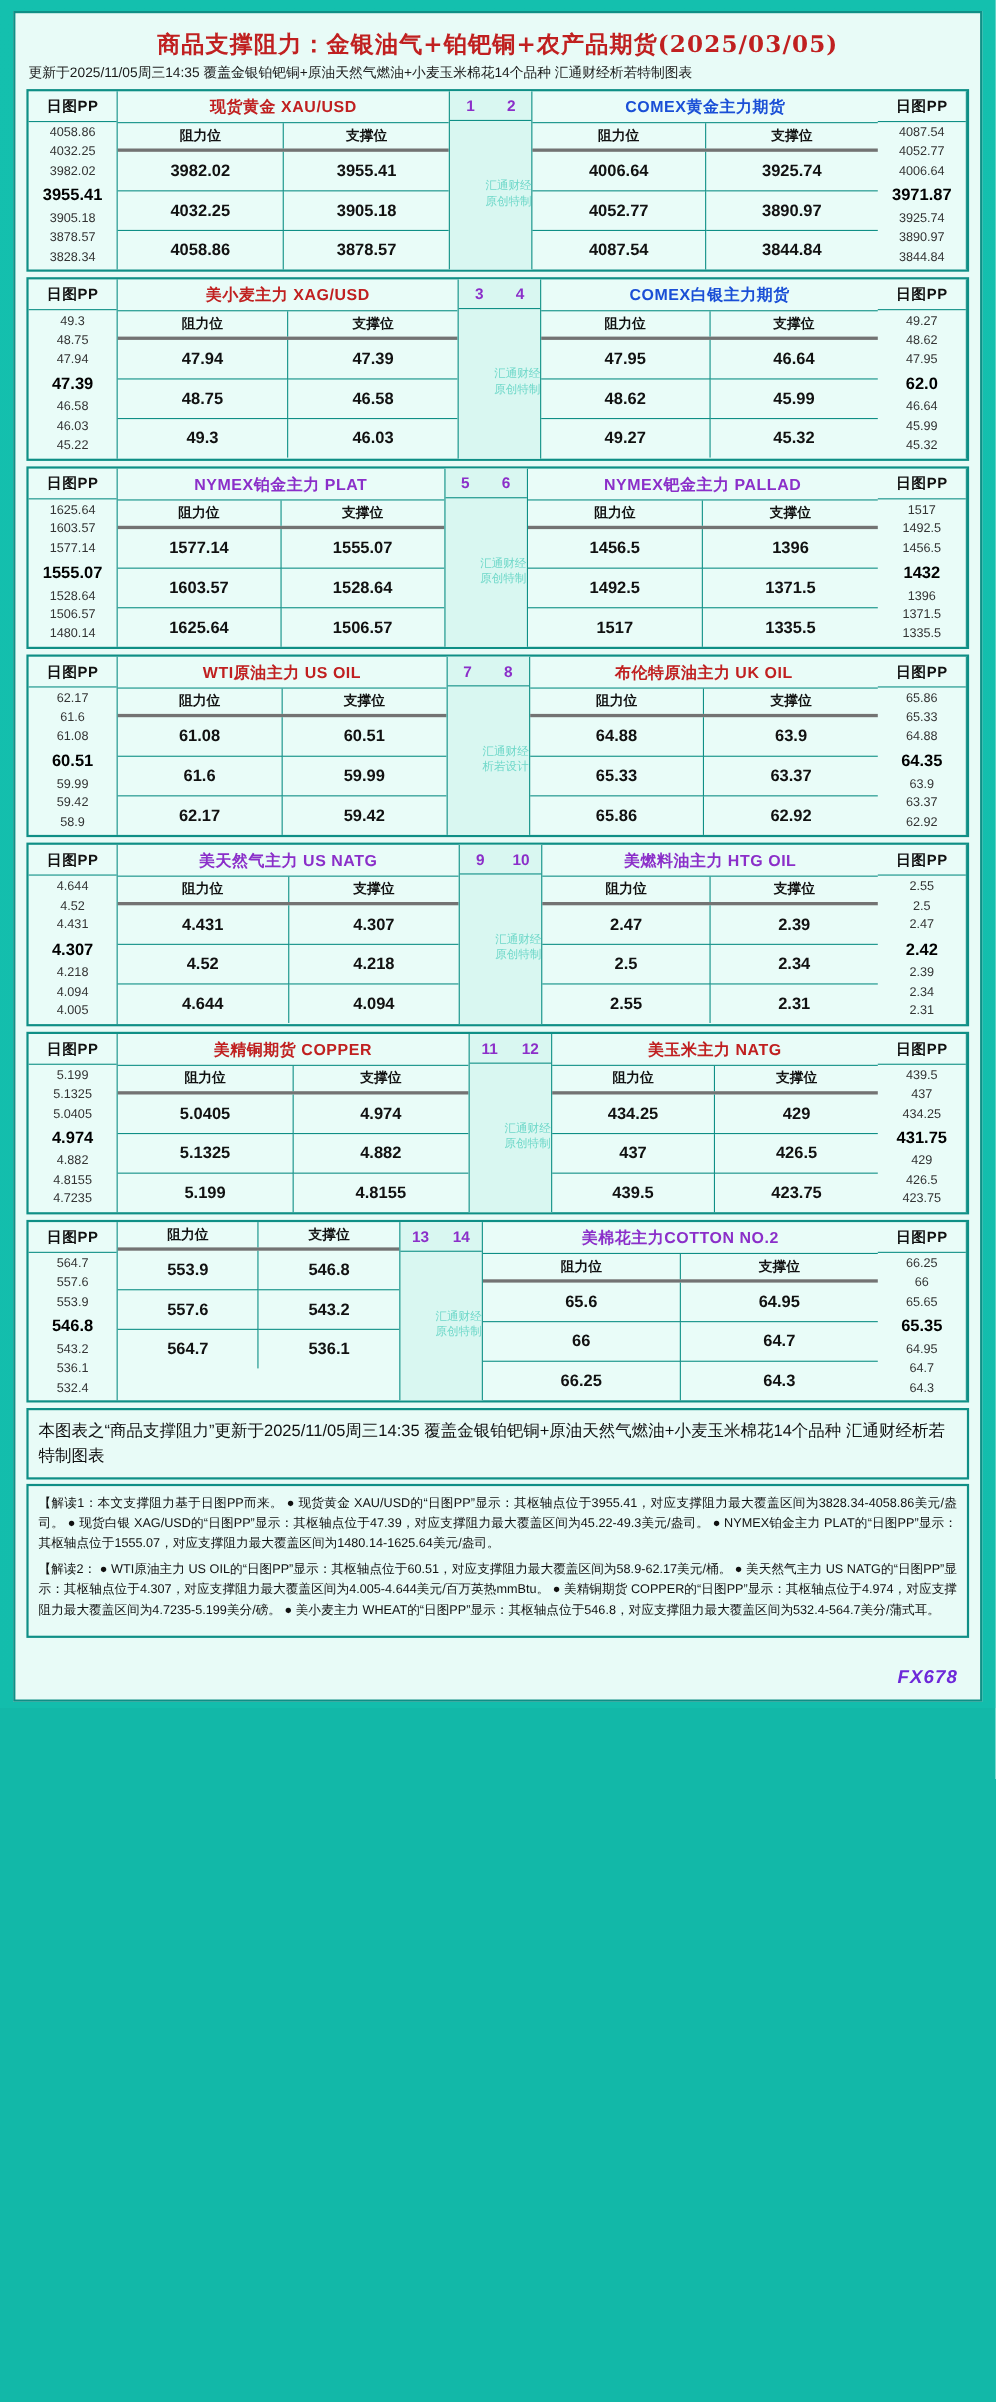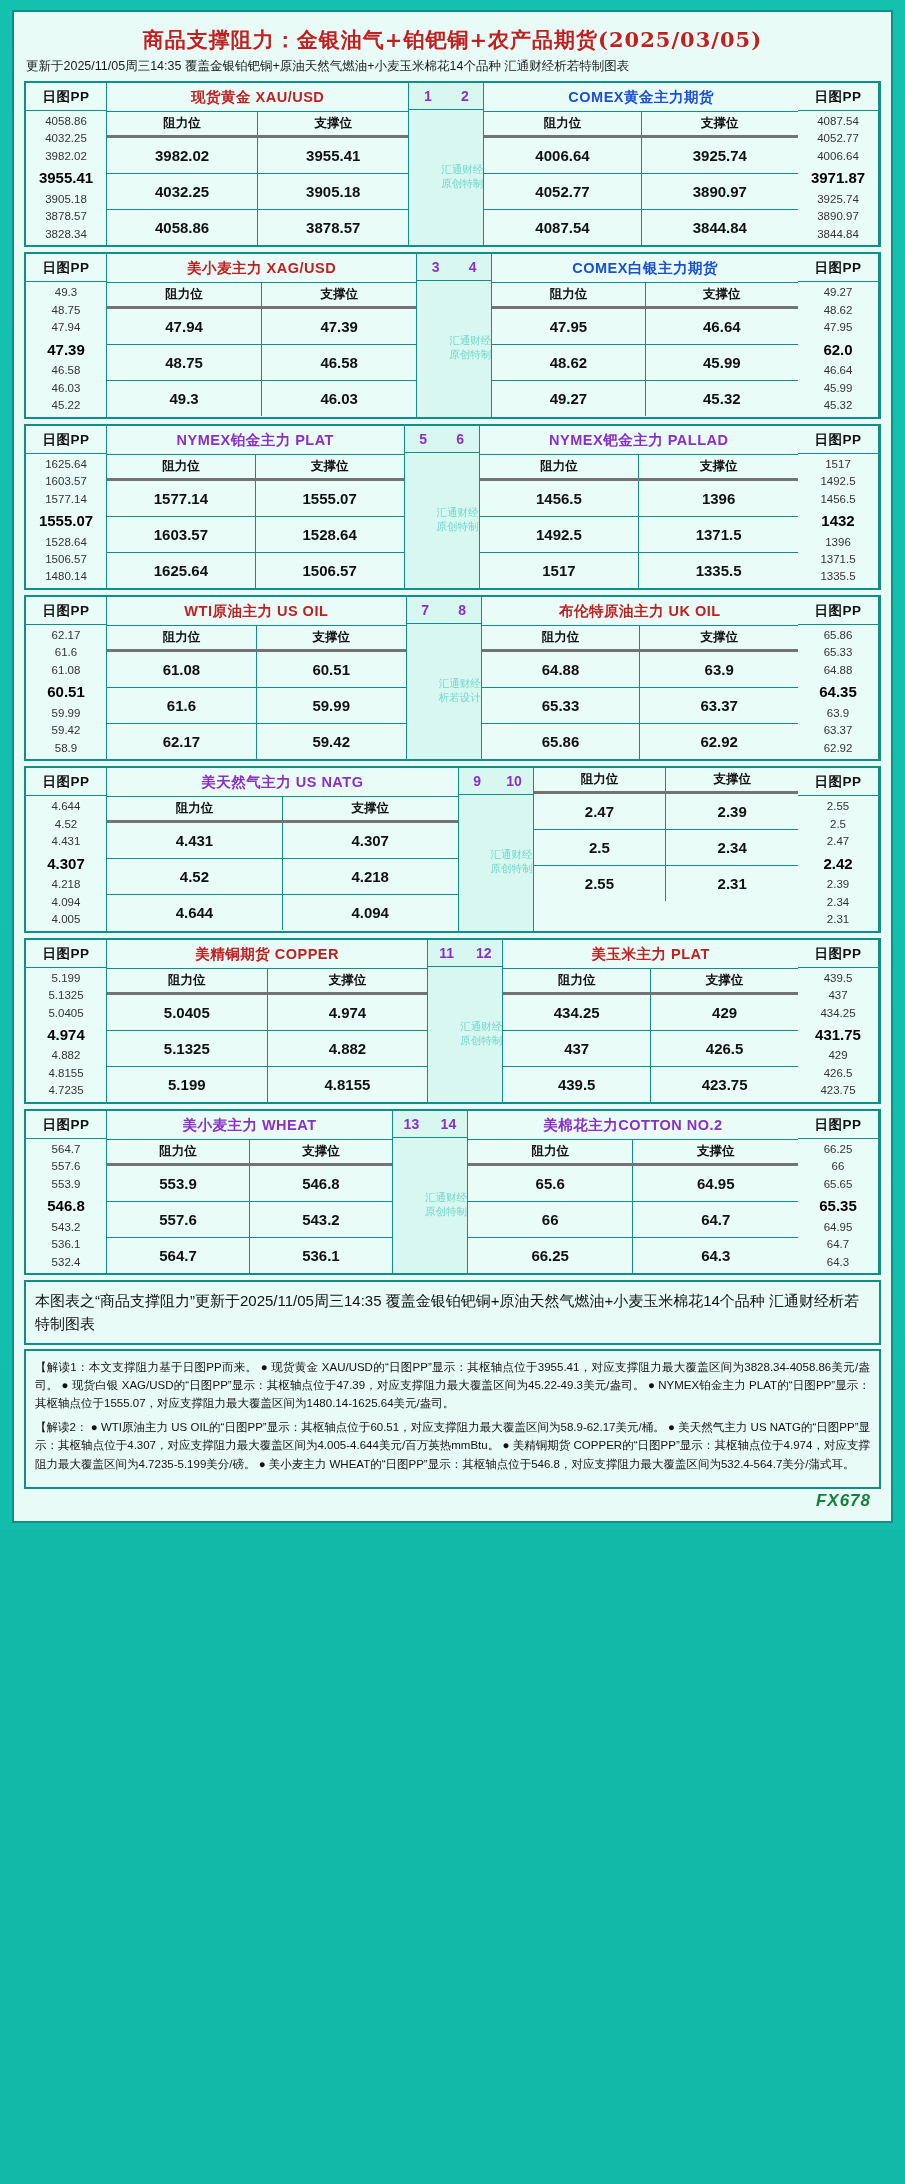--- a/index.html
+++ b/index.html
@@ -118,25 +118,26 @@
     padding:7px 9px 9px 9px;
     font-size:11.5px;
     color:#111;
     line-height:1.6;
     text-align:justify;
   }
   .notebox p{margin:0 0 5px 0;}
   .wm{
     text-align:right;
     font-size:17px;
-    color:#15803d;
+    color:#6d28d9;
     font-style:italic;
     font-weight:bold;
     padding:2px 10px 0 0;
     letter-spacing:1px;
+    margin-top:24px;
   }
 </style>
 </head>
 <body>
 
 <div class="page">
   <div class="sheet">
 
     <div class="title">商品支撑阻力：金银油气+铂钯铜+农产品期货(2025/03/05)</div>
     <div class="subtitle">更新于2025/11/05周三14:35  覆盖金银铂钯铜+原油天然气燃油+小麦玉米棉花14个品种  汇通财经析若特制图表</div>
@@ -483,20 +484,21 @@
               <div class="midnums">
                 <span>9</span>
                 <span>10</span>
               </div>
               <div class="midwm">
                 <div>汇通财经</div>
                 <div>原创特制</div>
               </div>
             </div>
             <div class="col-main">
+              <div class="hdr name-purple">美燃料油主力 HTG OIL</div>
               <div class="sub2">
                 <div>阻力位</div>
                 <div>支撑位</div>
               </div>
               <div class="vals">
                 <div>2.47</div>
                 <div>2.39</div>
               </div>
               <div class="vals">
                 <div>2.5</div>
@@ -558,21 +560,21 @@
               <div class="midnums">
                 <span>11</span>
                 <span>12</span>
               </div>
               <div class="midwm">
                 <div>汇通财经</div>
                 <div>原创特制</div>
               </div>
             </div>
             <div class="col-main">
-              <div class="hdr name-red">美玉米主力 PLAT</div>
+              <div class="hdr name-red">美玉米主力 NATG</div>
               <div class="sub2">
                 <div>阻力位</div>
                 <div>支撑位</div>
               </div>
               <div class="vals">
                 <div>434.25</div>
                 <div>429</div>
               </div>
               <div class="vals">
                 <div>437</div>
@@ -605,21 +607,20 @@
                 <div>564.7</div>
                 <div>557.6</div>
                 <div>553.9</div>
                 <div class="pivot">546.8</div>
                 <div>543.2</div>
                 <div>536.1</div>
                 <div>532.4</div>
               </div>
             </div>
             <div class="col-main">
-              <div class="hdr name-purple">美小麦主力 WHEAT</div>
               <div class="sub2">
                 <div>阻力位</div>
                 <div>支撑位</div>
               </div>
               <div class="vals">
                 <div>553.9</div>
                 <div>546.8</div>
               </div>
               <div class="vals">
                 <div>557.6</div>

